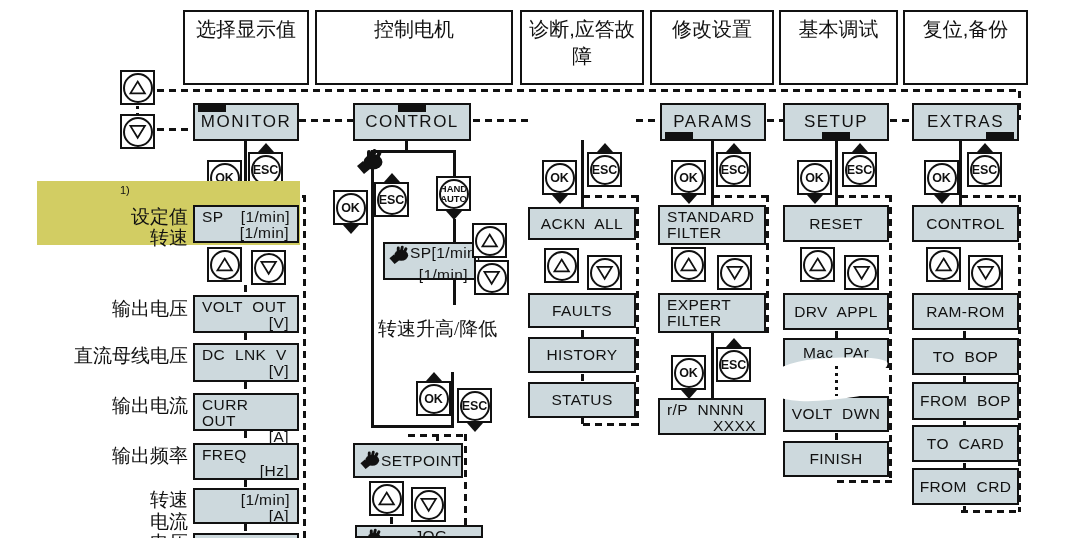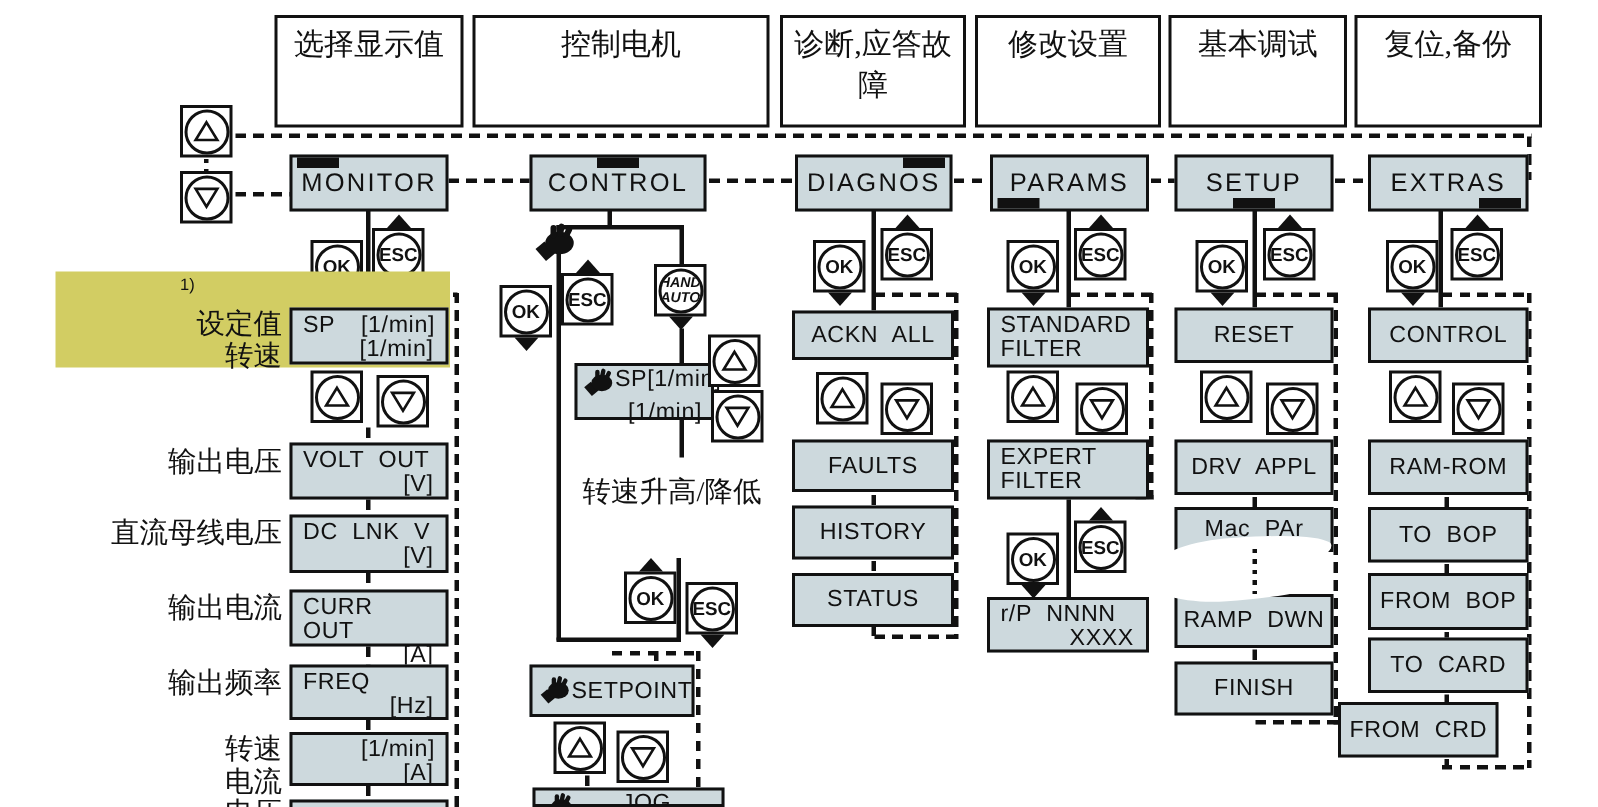--- a/index.html
+++ b/index.html
@@ -6,41 +6,41 @@
   #stage{position:relative;width:1065px;height:538px;background:#fff;overflow:hidden;
          font-family:"Liberation Sans",sans-serif;color:#111;}
   
   .hline{position:absolute;height:3px;background:#111;}
   .vline{position:absolute;width:3px;background:#111;}
   .hdash{position:absolute;height:3px;background:repeating-linear-gradient(90deg,#111 0 7px,transparent 7px 12px);}
   .vdash{position:absolute;width:3px;background:repeating-linear-gradient(180deg,#111 0 7px,transparent 7px 12px);}
   .vdot{position:absolute;width:3px;background:repeating-linear-gradient(180deg,#111 0 3px,transparent 3px 7px);}
   
   .hdr{position:absolute;top:10px;height:75px;background:#fff;border:2.5px solid #111;box-sizing:border-box;
-       font-family:Liberation Serif, serif;font-size:20px;text-align:center;padding:4px 2px 0;}
+       font-family:Liberation Sans, sans-serif;font-size:20px;text-align:center;padding:4px 2px 0;}
   
   .menu{position:absolute;top:103px;height:38px;background:#cdd9dd;border:2.5px solid #111;box-sizing:border-box;
         display:flex;align-items:center;justify-content:center;font-size:17px;letter-spacing:1.5px;}
   .tab{position:absolute;width:28px;height:7px;background:#111;}
   .tab.tl{top:0;left:3px}.tab.tc{top:0;left:50%;transform:translateX(-50%)}.tab.tr{top:0;right:3px}
   .tab.bl{bottom:0;left:3px}.tab.bc{bottom:0;left:50%;transform:translateX(-50%)}.tab.br{bottom:0;right:3px}
   
   .box{position:absolute;background:#cdd9dd;border:2.5px solid #111;box-sizing:border-box;
        font-size:15.5px;letter-spacing:.4px;word-spacing:5px;line-height:16px;}
   .box .l1{display:flex;justify-content:space-between;padding:2px 7px 0 7px;}
   .box .l2{text-align:right;padding:0 8px 0 0;}
   .box.center{display:flex;align-items:center;justify-content:center;}
   .box .stack{padding:2px 7px 0 7px;}
   
   .btn{position:absolute;width:35px;height:35px;background:#fff;border:2.5px solid #111;box-sizing:border-box;}
   .btn .circ{position:absolute;inset:0.5px;border:2px solid #111;border-radius:50%;
              display:flex;align-items:center;justify-content:center;overflow:hidden;}
   .btn .circ svg{width:82%;height:82%;}
   .btn .circ span{font-size:12.5px;font-weight:bold;letter-spacing:0;}
-  .btn .circ span.ha{font-size:9.5px;font-weight:bold;font-style:italic;white-space:pre-line;
+  .btn .circ span.ha{font-size:9.5px;font-weight:bold;white-space:pre-line;
                      text-align:center;line-height:10px;}
   .btn.mkdn::after{content:"";position:absolute;left:50%;bottom:-11px;transform:translateX(-50%);
                    border:8px solid transparent;border-top:9px solid #111;border-bottom:none;}
   .btn.mkup::before{content:"";position:absolute;left:50%;top:-11px;transform:translateX(-50%);
                    border:8px solid transparent;border-bottom:9px solid #111;border-top:none;}
   
   .zh{position:absolute;font-family:"Liberation Serif",serif;font-size:19px;text-align:right;line-height:21px;}
   .note{position:absolute;font-size:11px;font-family:"Liberation Sans",sans-serif;}
   
   .hilite{position:absolute;background:#d2cd63;}
@@ -86,24 +86,20 @@
   <div class="hdash" style="left:767px;top:119px;width:17px"></div>
   <div class="hdash" style="left:890px;top:119px;width:23px"></div>
 
   <div class="menu" style="left:193px;width:106px">
     <span>MONITOR</span>
       <span class="tab tl"></span>
     </div>
   <div class="menu" style="left:353px;width:118px">
     <span>CONTROL</span>
       <span class="tab tc"></span>
-    </div>
-  <div class="menu" style="left:530px;width:105px">
-    <span>DIAGNOS</span>
-      <span class="tab tr"></span>
     </div>
   <div class="menu" style="left:660px;width:106px">
     <span>PARAMS</span>
       <span class="tab bl"></span>
     </div>
   <div class="menu" style="left:783px;width:106px">
     <span>SETUP</span>
       <span class="tab bc"></span>
     </div>
   <div class="menu" style="left:912px;width:107px">
@@ -265,21 +261,21 @@
       </div>
     </div>
   <div class="btn" style="left:474px;top:260px">
       <div class="circ">
         <svg viewBox="0 0 28 28">
           <polygon points="4.5,6.5 23.5,6.5 14,22" fill="none" stroke="#111" stroke-width="2.3"></polygon>
         </svg>
       </div>
     </div>
 
-  <div class="zh" style="left:378px;top:318px;width:140px;text-align:center">转速升高/降低</div>
+  <div class="zh" style="left:378px;top:318px;width:140px;text-align:left">转速升高/降低</div>
 
   <div class="btn mkup" style="left:416px;top:381px">
       <div class="circ">
         <span>OK</span>
       </div>
     </div>
   <div class="btn mkdn" style="left:457px;top:388px">
       <div class="circ">
         <span>ESC</span>
       </div>
@@ -456,21 +452,21 @@
   <div class="btn" style="left:844px;top:255px">
       <div class="circ">
         <svg viewBox="0 0 28 28">
           <polygon points="4.5,6.5 23.5,6.5 14,22" fill="none" stroke="#111" stroke-width="2.3"></polygon>
         </svg>
       </div>
     </div>
   <div class="box center" style="left:783px;top:293px;width:106px;height:37px">DRV APPL</div>
   <div class="vdash" style="left:835px;top:331px;height:7px"></div>
   <div class="box center" style="left:783px;top:338px;width:106px;height:30px">Mac PAr</div>
-  <div class="box center" style="left:783px;top:396px;width:106px;height:36px">RAMP DWN</div>
+  <div class="box center" style="left:783px;top:396px;width:106px;height:36px">VOLT DWN</div>
   <div class="tear" style="left:770px;top:358px;width:118px;height:26px;transform:rotate(-5deg);border-radius:40% 60% 50% 50%/60% 40% 60% 40%"></div>
   <div class="tear" style="left:770px;top:376px;width:118px;height:24px;transform:rotate(-4deg);border-radius:50% 40% 60% 40%/40% 60% 40% 60%"></div>
   <div class="vdot" style="left:835px;top:366px;height:30px"></div>
   <div class="vdash" style="left:835px;top:433px;height:8px"></div>
   <div class="box center" style="left:783px;top:441px;width:106px;height:36px">FINISH</div>
 
   <div class="vline" style="left:959px;top:140px;height:65px"></div>
   <div class="btn mkdn" style="left:924px;top:160px">
       <div class="circ">
         <span>OK</span>
@@ -501,16 +497,16 @@
       </div>
     </div>
   <div class="box center" style="left:912px;top:293px;width:107px;height:37px">RAM-ROM</div>
   <div class="vdash" style="left:963px;top:331px;height:7px"></div>
   <div class="box center" style="left:912px;top:338px;width:107px;height:37px">TO BOP</div>
   <div class="vdash" style="left:963px;top:376px;height:6px"></div>
   <div class="box center" style="left:912px;top:382px;width:107px;height:38px">FROM BOP</div>
   <div class="vdash" style="left:963px;top:421px;height:5px"></div>
   <div class="box center" style="left:912px;top:425px;width:107px;height:37px">TO CARD</div>
   <div class="vdash" style="left:963px;top:463px;height:5px"></div>
-  <div class="box center" style="left:892px;top:468px;width:107px;height:37px">FROM CRD</div>
+  <div class="box center" style="left:912px;top:468px;width:107px;height:37px">FROM CRD</div>
   <div class="vdash" style="left:963px;top:506px;height:5px"></div>
 
 </div>
 
 </body></html>

